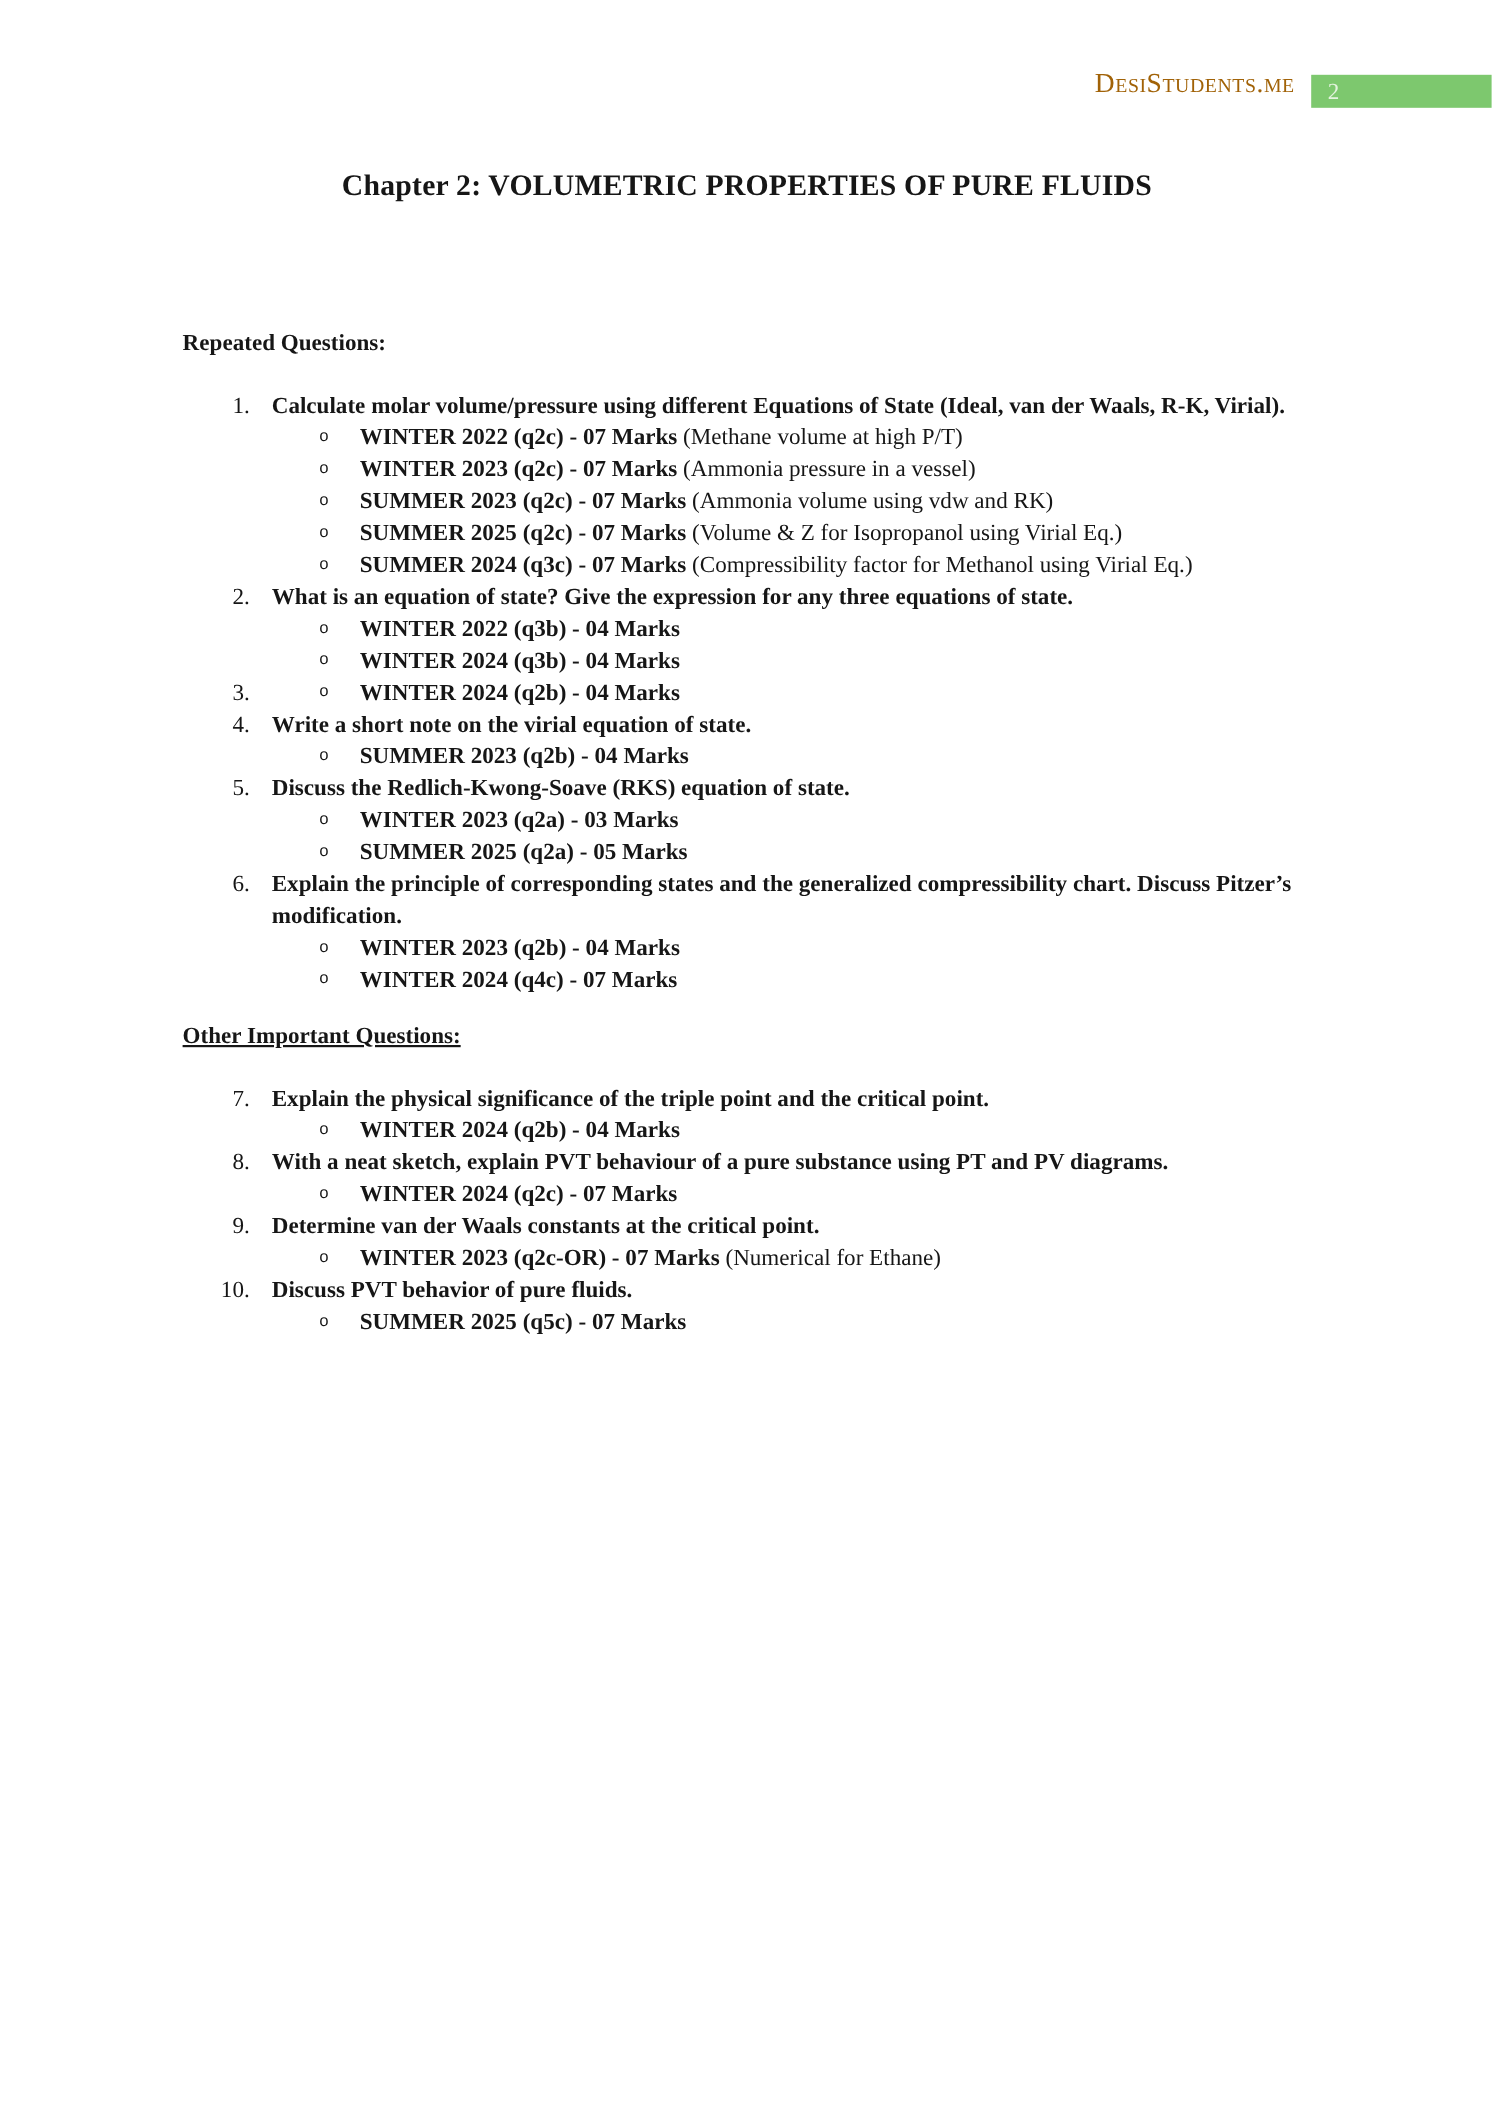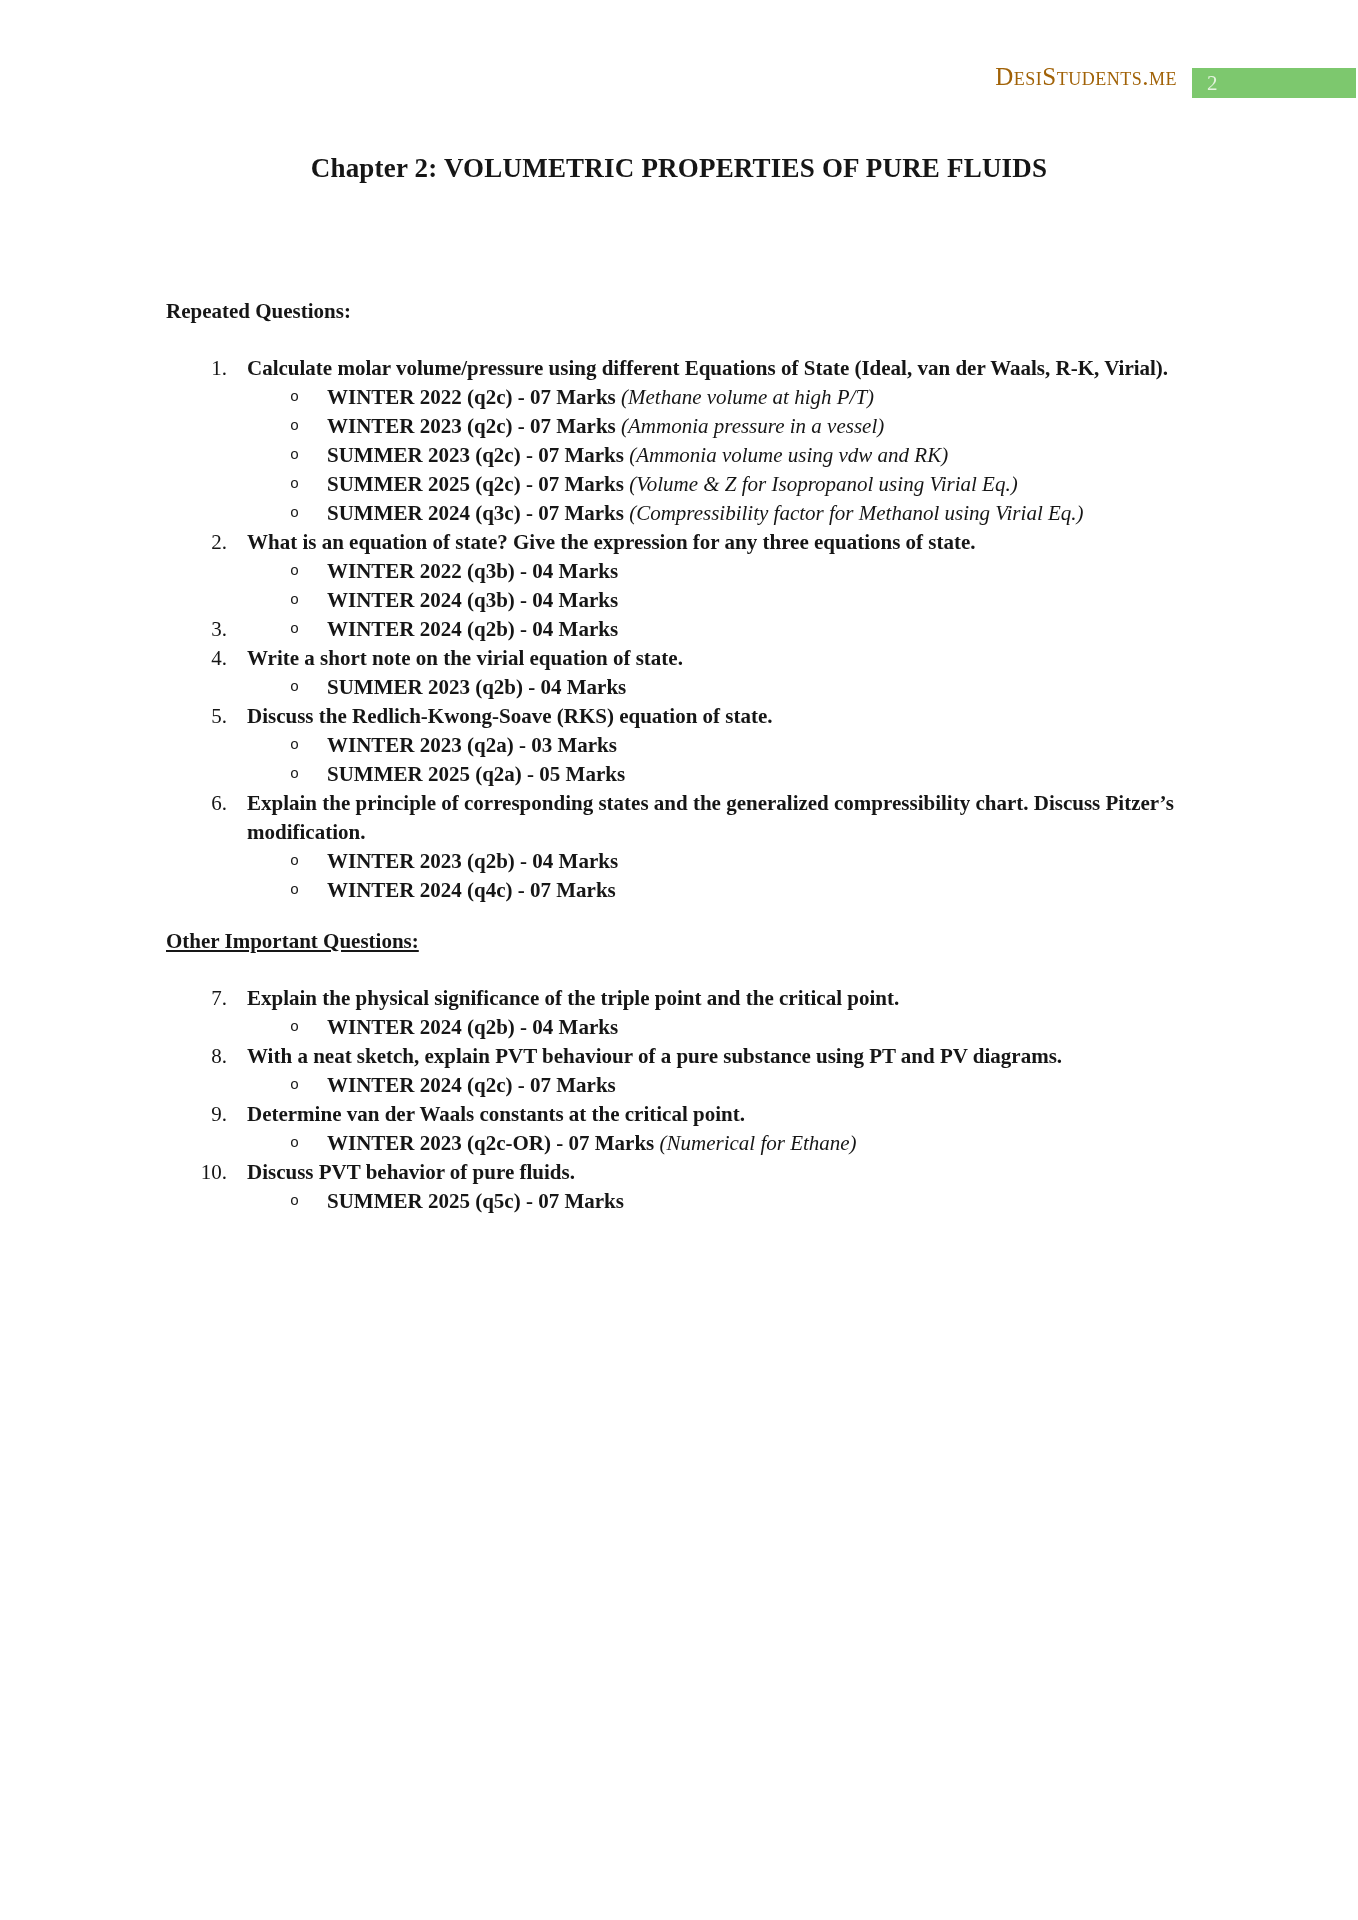--- a/index.html
+++ b/index.html
@@ -74,21 +74,21 @@
     flex: none;
     width: 80px;
     padding-left: 43px;
     box-sizing: border-box;
     font-family: "Liberation Mono", "DejaVu Sans Mono", monospace;
     font-size: 15px;
     line-height: 29px;
   }
   .sub-text { flex: 1 1 auto; font-size: 21px; line-height: 29px; }
   .sub-text .b { font-weight: bold; margin-top: 43px; }
-  .sub-text .r { font-weight: normal; font-style: italic; }
+  .sub-text .r { font-weight: normal; }
 </style>
 </head>
 <body>
 
 <div class="page">
 
   <div class="site-name">DesiStudents.me</div>
 
   <div class="page-badge" style="background: rgb(125, 200, 110);">
     <span>2</span>

